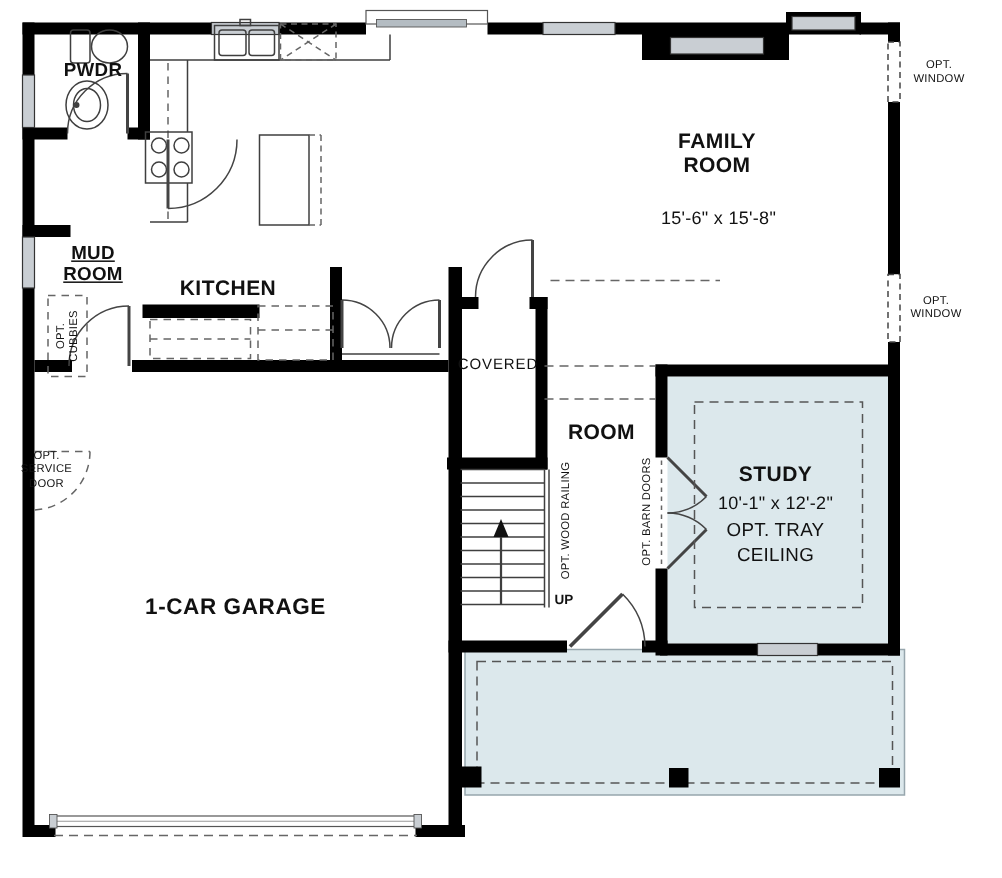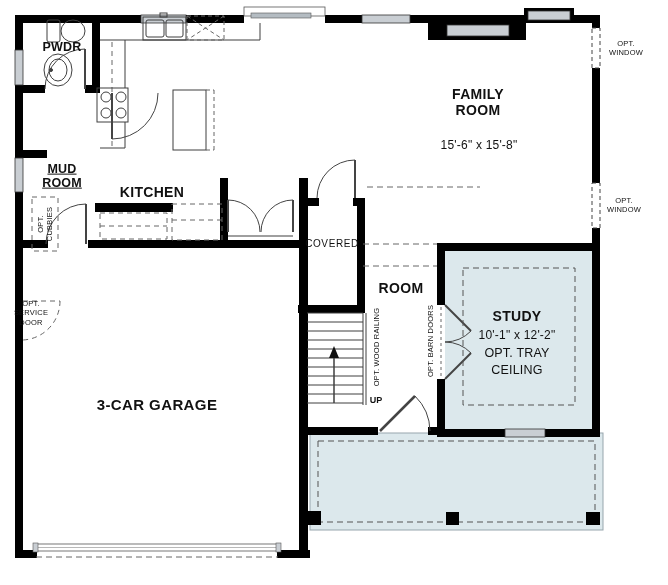--- a/index.html
+++ b/index.html
@@ -199,21 +199,21 @@
   <div class="lbl dims" style="left:479px;top:146px;">15'-6" x 15'-8"</div>
   <div class="lbl room-sm" style="left:62px;top:176px;text-decoration:underline;">MUD
 ROOM</div>
   <div class="lbl room" style="left:152px;top:192px;">KITCHEN</div>
   <div class="lbl plain" style="left:332px;top:244px;">COVERED</div>
   <div class="lbl room" style="left:401px;top:288px;">ROOM</div>
   <div class="lbl room" style="left:517px;top:316px;">STUDY</div>
   <div class="lbl dims" style="left:517px;top:336px;">10'-1" x 12'-2"</div>
   <div class="lbl note" style="left:517px;top:362px;text-align:center;">OPT. TRAY
 CEILING</div>
-  <div class="lbl garage-lbl" style="left:157px;top:405px;">3-CAR GARAGE</div>
+  <div class="lbl garage-lbl" style="left:157px;top:405px;">1-CAR GARAGE</div>
 
   <div class="lbl tiny" style="left:626px;top:48px;">OPT.
 WINDOW</div>
   <div class="lbl tiny" style="left:624px;top:205px;">OPT.
 WINDOW</div>
   <div class="lbl tiny" style="left:31px;top:313px;">OPT.
 SERVICE
 DOOR</div>
   <div class="lbl tiny rot2" style="left:45px;top:224px;">OPT.
 CUBBIES</div>

